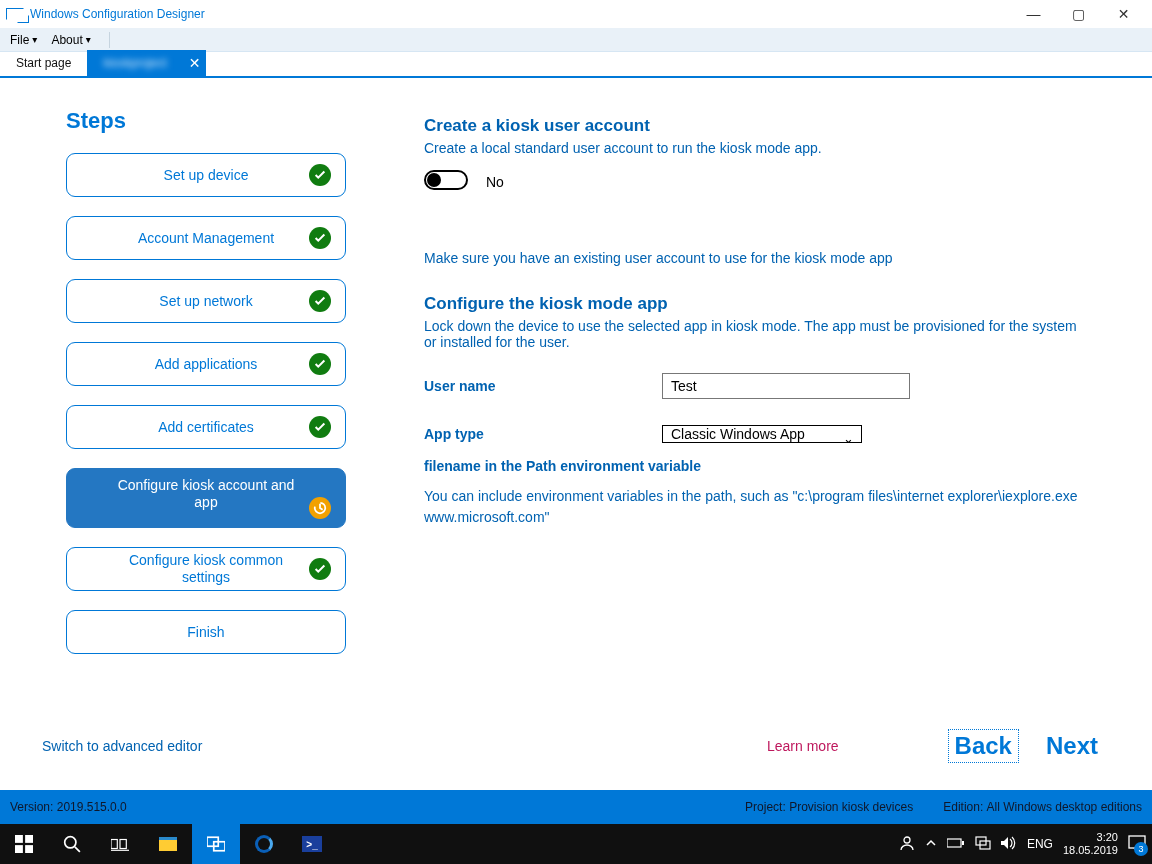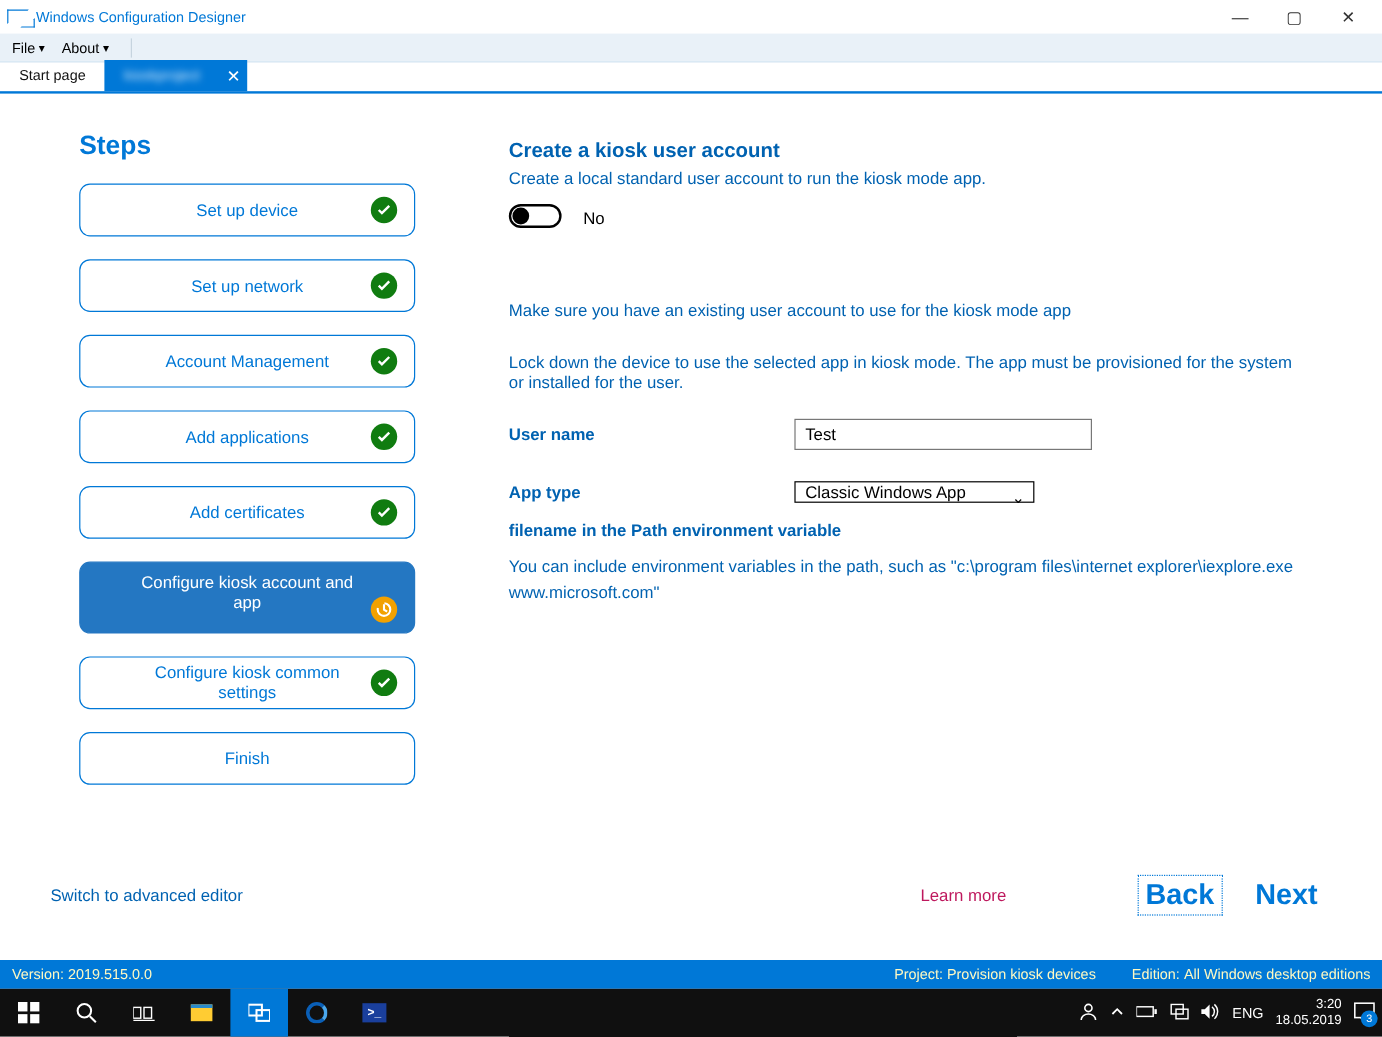--- a/index.html
+++ b/index.html
@@ -148,22 +148,22 @@
     position:absolute; left:42px; right:48px; bottom:60px;
     display:flex; align-items:center;
   }
   .link-adv { color:#0062b1; font-size:14px; }
   .ba-spacer{flex:1;}
   .link-learn { color:#be185d; font-size:14px; margin-right:110px;}
   .nav-btn { font-size:24px; font-weight:700; color:#0078d7; padding:2px 6px; }
   .nav-btn.back { outline:1px dotted #0078d7; margin-right:22px; }
   
   .statusbar {
-    position:absolute; left:0; right:0; bottom:40px; height:24px;
-    background:#0078d7; color:#fef9c3; font-size:12px;
+    position:absolute; left:0; right:0; bottom:40px; height:34px;
+    background:#0078d7; color:#0f172a; font-size:12px;
     display:flex; align-items:center; padding:0 10px;
   }
   .statusbar .sb-spacer{flex:1;}
   .statusbar .sb-item{margin-left:30px;}
   
   .taskbar {
     position:absolute; left:0; right:0; bottom:0; height:40px;
     background:#101010; color:#fff;
     display:flex; align-items:center;
   }
@@ -222,29 +222,29 @@
 
     <div class="step">
       <span>Set up device</span>
       <div class="badge green">
         <svg viewBox="0 0 16 16">
             <path d="M3 8l3 3 7-7" fill="none" stroke="#fff" stroke-width="2.3"></path>
           </svg>
       </div>
     </div>
     <div class="step">
+      <span>Account Management</span>
+      <div class="badge green">
+        <svg viewBox="0 0 16 16">
+            <path d="M3 8l3 3 7-7" fill="none" stroke="#fff" stroke-width="2.3"></path>
+          </svg>
+      </div>
+    </div>
+    <div class="step">
       <span>Set up network</span>
-      <div class="badge green">
-        <svg viewBox="0 0 16 16">
-            <path d="M3 8l3 3 7-7" fill="none" stroke="#fff" stroke-width="2.3"></path>
-          </svg>
-      </div>
-    </div>
-    <div class="step">
-      <span>Account Management</span>
       <div class="badge green">
         <svg viewBox="0 0 16 16">
             <path d="M3 8l3 3 7-7" fill="none" stroke="#fff" stroke-width="2.3"></path>
           </svg>
       </div>
     </div>
     <div class="step">
       <span>Add applications</span>
       <div class="badge green">
         <svg viewBox="0 0 16 16">
@@ -287,20 +287,21 @@
     <div class="desc">Create a local standard user account to run the kiosk mode app.</div>
     <div class="toggle-row">
       <div class="toggle">
         <div class="knob"></div>
       </div>
       <span class="toggle-label">No</span>
     </div>
 
     <div class="info1">Make sure you have an existing user account to use for the kiosk mode app</div>
 
+    <h2>Configure the kiosk mode app</h2>
     <div class="desc" style="margin-bottom:22px;">Lock down the device to use the selected app in kiosk mode. The app must be provisioned for the system or installed for the user.</div>
 
     <div class="form-row">
       <span class="lbl">User name</span>
       <input type="text" value="Test" style="">
     </div>
 
     <div class="form-row">
       <span class="lbl">App type</span>
       <span class="sel-wrap">

